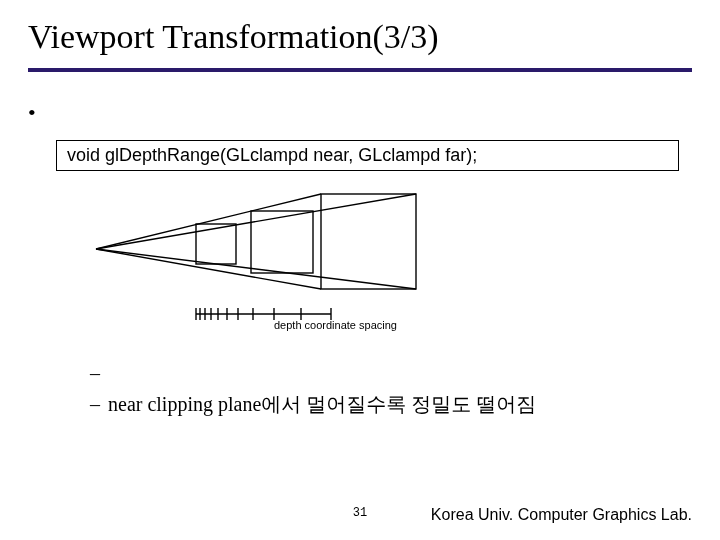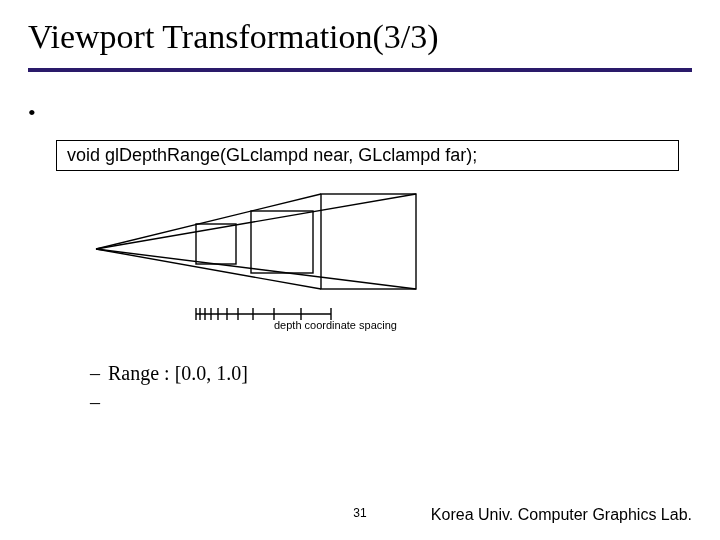--- a/index.html
+++ b/index.html
@@ -76,21 +76,21 @@
     position: absolute;
     bottom: 16px;
     left: 0;
     width: 100%;
     height: 18px;
   }
   .page-num {
     position: absolute;
     left: 50%;
     transform: translateX(-50%);
-    font-family: Liberation Sans, sans-serif;
+    font-family: Liberation Mono, monospace;
     font-size: 12px;
   }
   .lab {
     position: absolute;
     right: 28px;
     font-family: Arial, Helvetica, sans-serif;
     font-size: 16px;
   }
 </style>
 </head>
@@ -138,24 +138,24 @@
         <line x1="215" y1="119" x2="215" y2="131"></line>
         <line x1="245" y1="119" x2="245" y2="131"></line>
       </g>
     </svg>
     <div class="caption" style="left:188px; top:130px;">depth coordinate spacing</div>
   </div>
 
   <div class="sub-bullets">
     <div class="row">
       <span class="dash">–</span>
-      <span>Range : [0.0, 1.0]</span>
     </div>
     <div class="row">
       <span class="dash">–</span>
+      <span>near clipping plane에서 멀어질수록 정밀도 떨어짐</span>
     </div>
   </div>
 
   <div class="footer">
     <span class="page-num">31</span>
     <span class="lab">Korea Univ. Computer Graphics Lab.</span>
   </div>
 
 </div>
 

